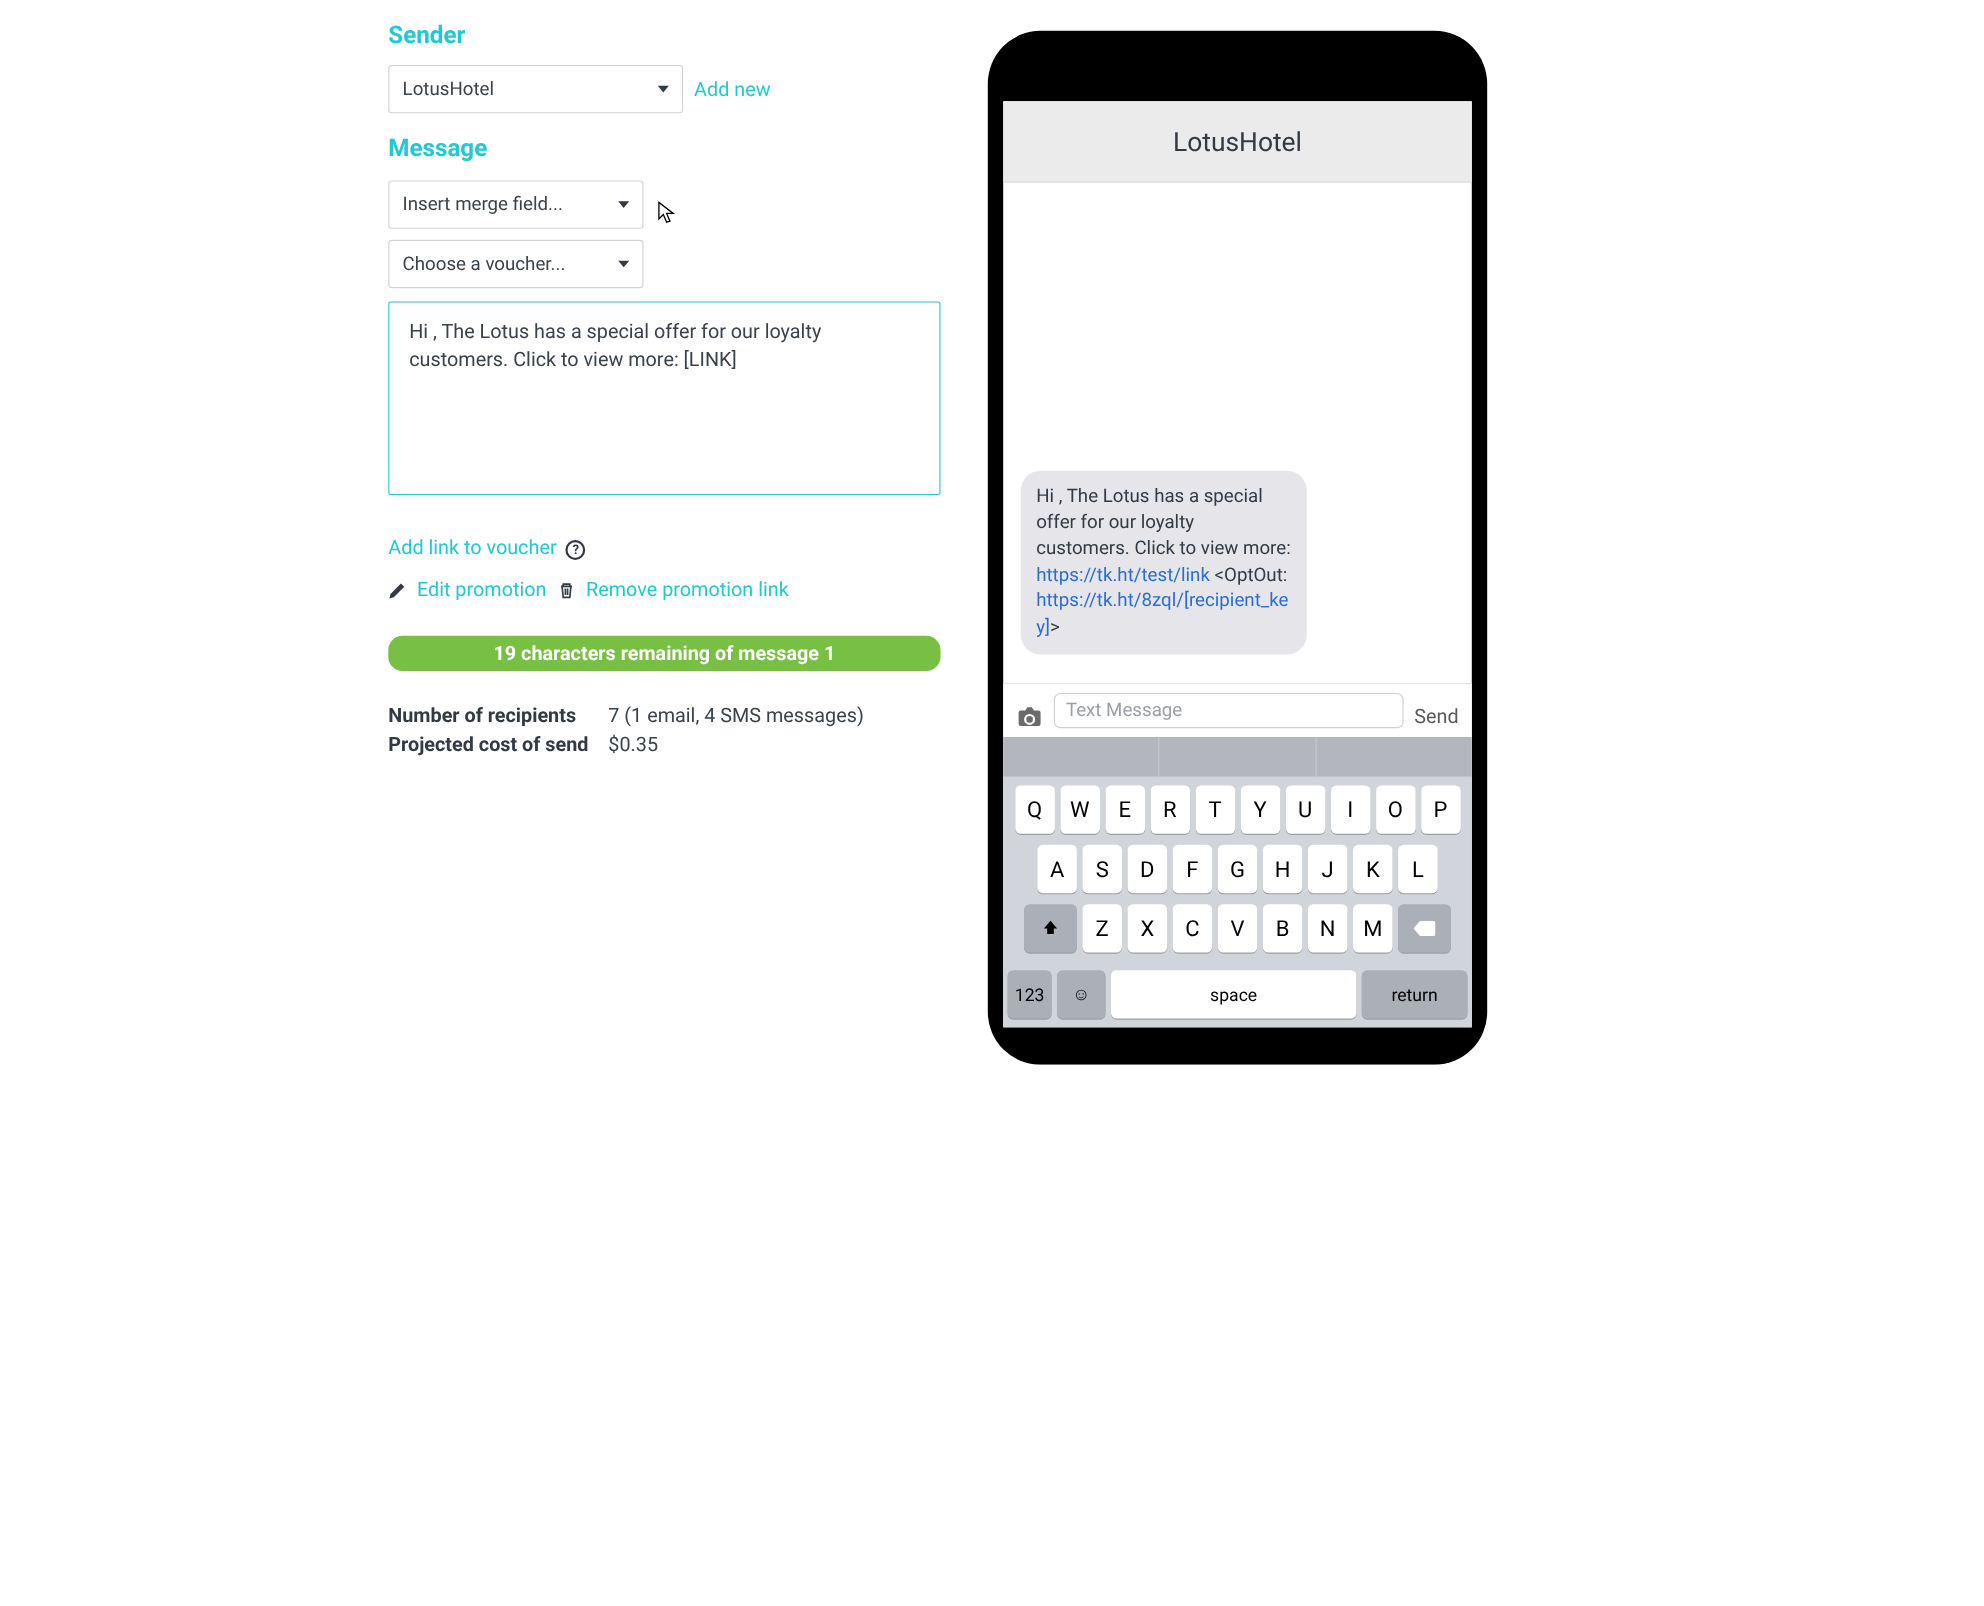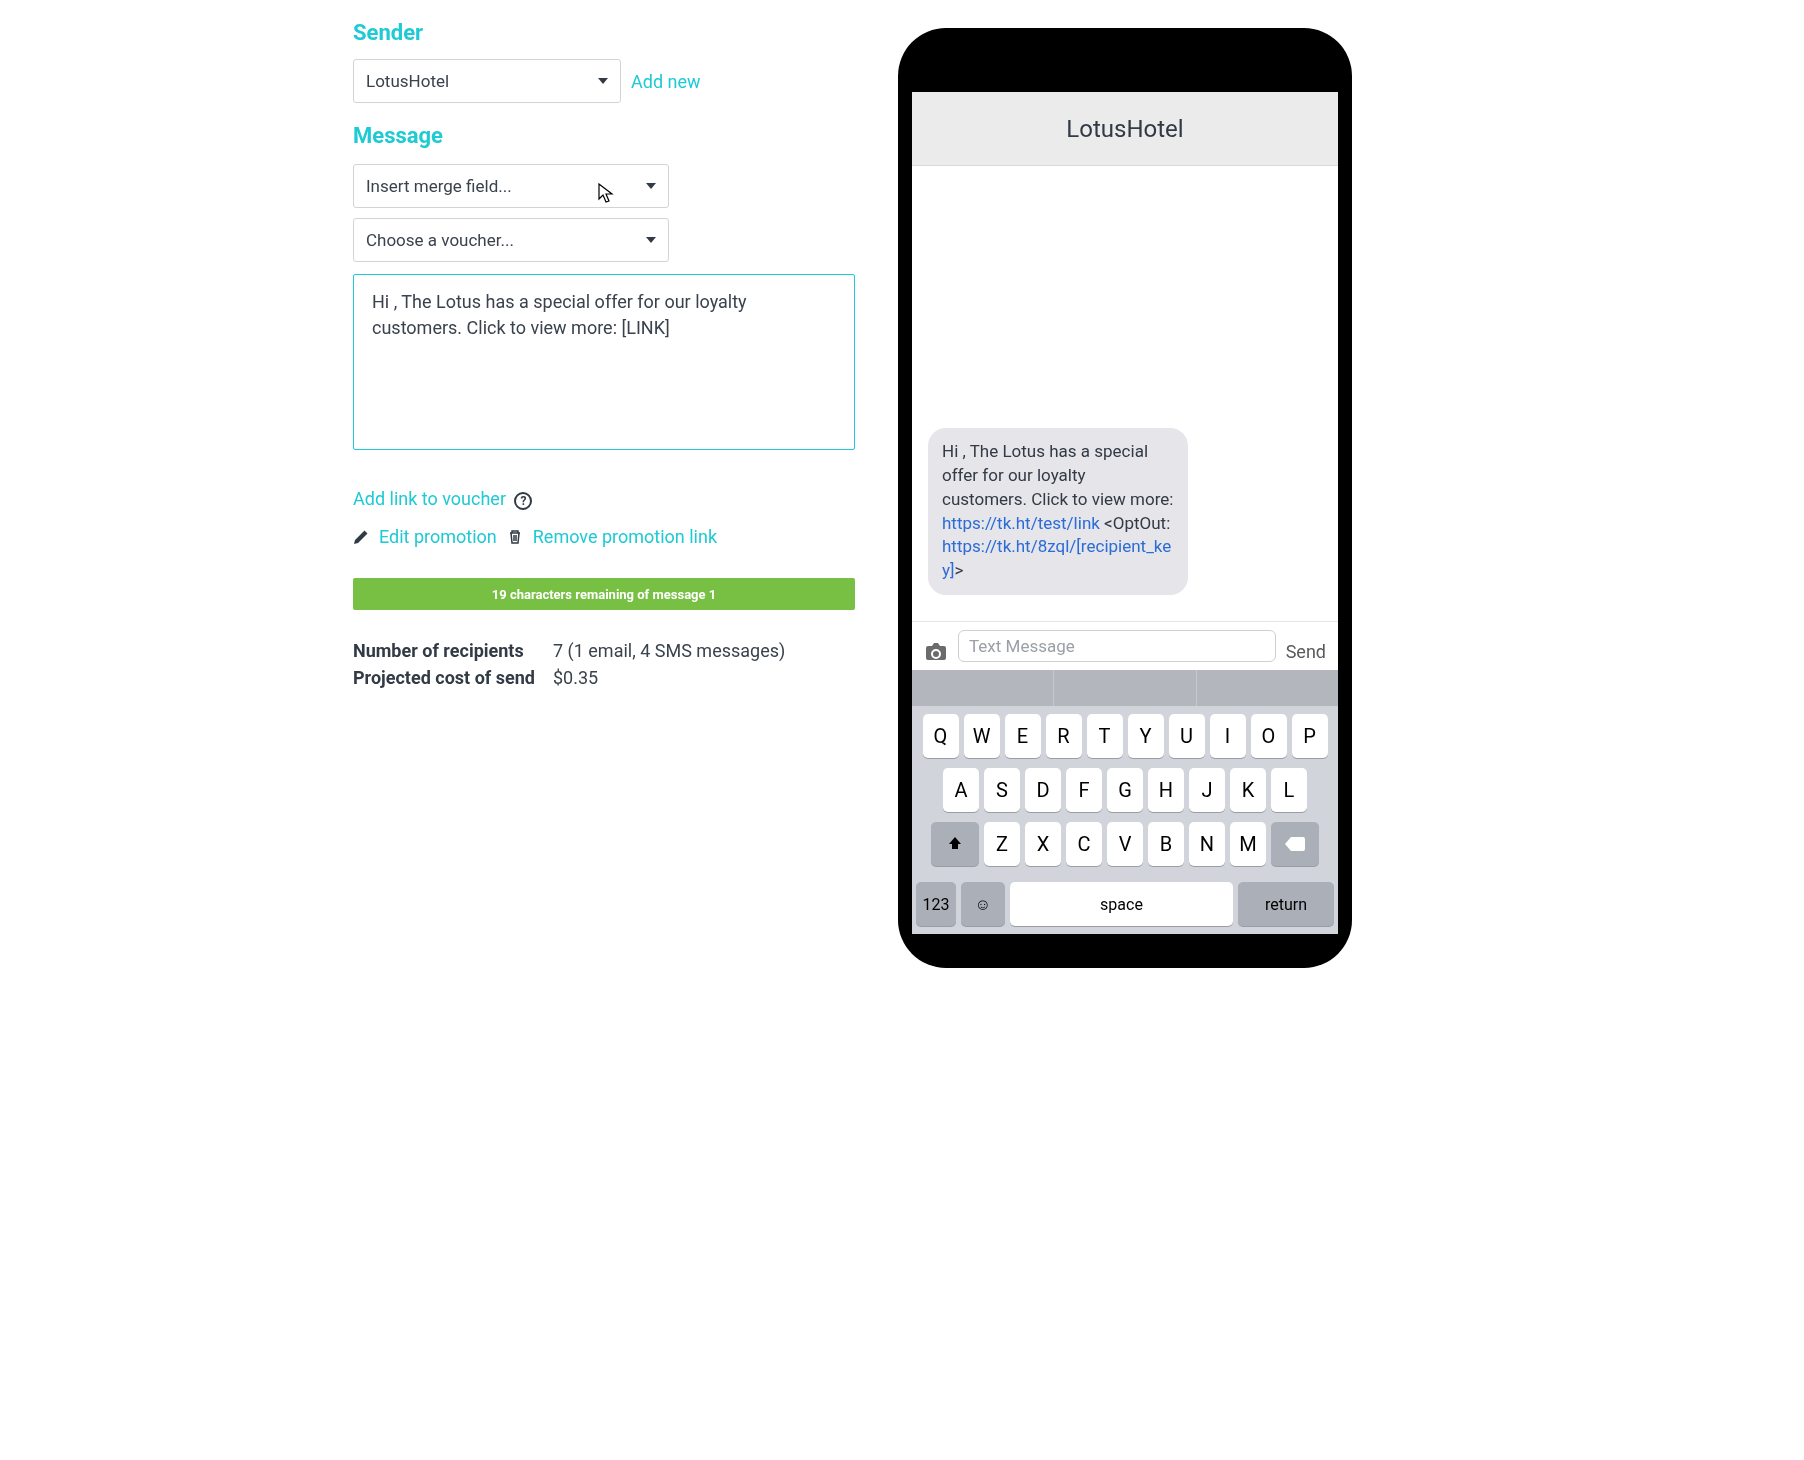--- a/index.html
+++ b/index.html
@@ -50,21 +50,21 @@
     border: 1px solid #d0d4d9;
     border-radius: 3px;
     background: #fff;
     display: flex;
     align-items: center;
     padding: 0 12px;
     font-size: 17px;
     color: #3a424d;
     cursor: pointer;
   }
-  .select-box.narrow { width: 316px; }
+  .select-box.narrow { width: 232px; }
   .select-box .caret {
     position: absolute;
     right: 12px;
     top: 50%;
     transform: translateY(-50%);
     width: 0; height: 0;
     border-left: 5px solid transparent;
     border-right: 5px solid transparent;
     border-top: 6px solid #323a45;
   }
@@ -125,25 +125,25 @@
   }
   .link-row2 { display: flex; align-items: center; gap: 10px; margin-top: 4px;}
 
   .green-bar {
     margin-top: 24px;
     width: 502px;
     height: 32px;
     background: #77c043;
     color: #fff;
     font-weight: 700;
-    font-size: 13px;
+    font-size: 18px;
     display: flex;
     align-items: center;
     justify-content: center;
-    border-radius: 2px;
+    border-radius: 13px;
   }
 
   .stats {
     margin-top: 30px;
     font-size: 18px;
   }
   .stats-row {
     display: flex;
     gap: 4px;
     margin-bottom: 6px;

